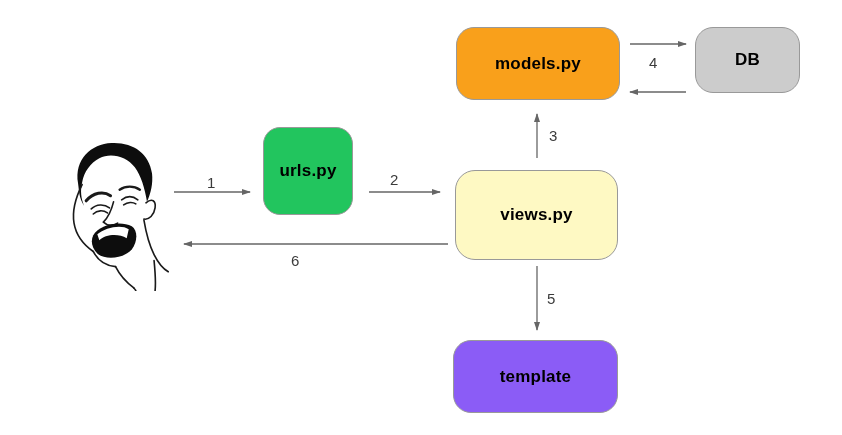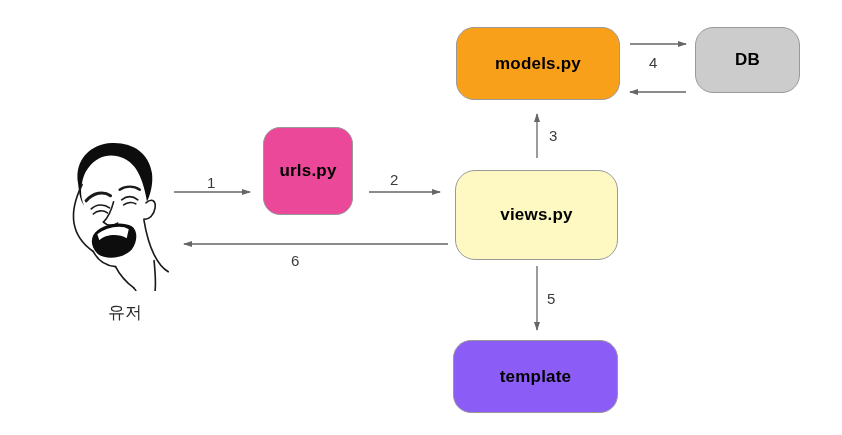--- a/index.html
+++ b/index.html
@@ -56,21 +56,20 @@
     <path fill="#0d0d0d" stroke="none" d="M40,95 C45,85 66,80 78,86 C84,90 84,101 78,109
          C70,118 52,120 44,113 C39,108 37,101 40,95 Z"></path>
     <path fill="#ffffff" stroke="none" d="M44,94 C52,87 68,84 75,89 L73,98 C65,93 52,94 46,100 Z"></path>
     <path d="M40,111 C44,119 52,125 62,126"></path>
     <path d="M92,63 C98,58 102,61 101,68 C100,75 95,80 90,79"></path>
     <path d="M90,80 C92,92 95,104 100,114 C104,122 109,128 114,131"></path>
     <path d="M62,126 C66,134 72,141 80,147"></path>
     <path d="M100,120 C101,130 102,140 101,150 M80,147 C81,148 82,149 82,150"></path>
   </svg>
 
-  <div class="actor-label">유저</div>
 
   <svg id="arrow-layer" viewBox="0 0 842 435">
     <defs>
       <marker id="ah" markerWidth="9" markerHeight="7" refX="8" refY="3" orient="auto" markerUnits="userSpaceOnUse">
         <path d="M0,0 L9,3 L0,6 Z" fill="#666666"></path>
       </marker>
     </defs>
     <g stroke="#666666" stroke-width="1.3">
       <line x1="174" y1="192" x2="250" y2="192" marker-end="url(#ah)"></line>
       <line x1="369" y1="192" x2="440" y2="192" marker-end="url(#ah)"></line>
@@ -82,21 +81,21 @@
     </g>
   </svg>
 
   <div class="arrow-label" id="lbl-1">1</div>
   <div class="arrow-label" id="lbl-2">2</div>
   <div class="arrow-label" id="lbl-3">3</div>
   <div class="arrow-label" id="lbl-4">4</div>
   <div class="arrow-label" id="lbl-5">5</div>
   <div class="arrow-label" id="lbl-6">6</div>
 
-  <div class="node" id="node-urls" style="background-color: #ec4899;">urls.py</div>
+  <div class="node" id="node-urls" style="background-color: #22c55e;">urls.py</div>
 
   <div class="node" id="node-views" style="background-color: #fef9c3;">views.py</div>
 
   <div class="node" id="node-models" style="background-color: rgb(249, 160, 27);">models.py</div>
 
   <div class="node" id="node-db" style="background-color: rgb(204, 204, 204);">DB</div>
 
   <div class="node" id="node-template" style="background-color: #8b5cf6;">template</div>
 
 </div>

